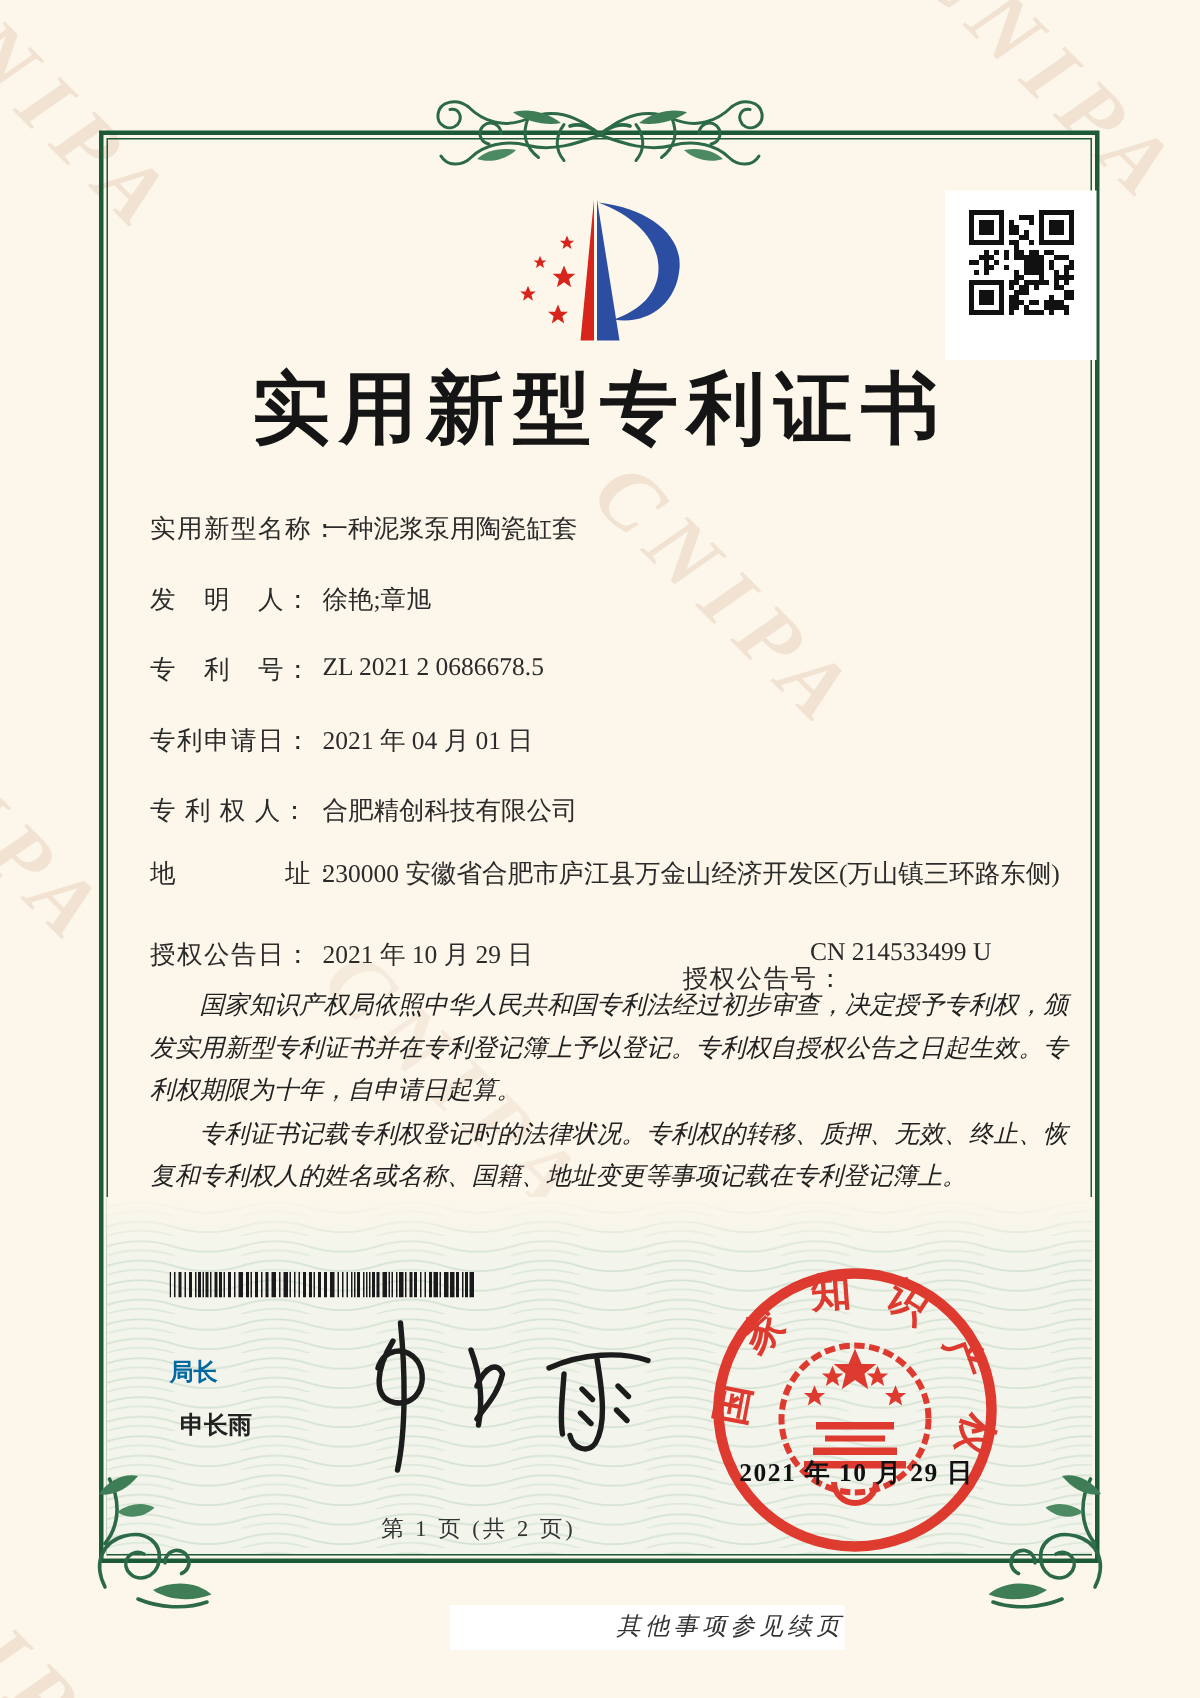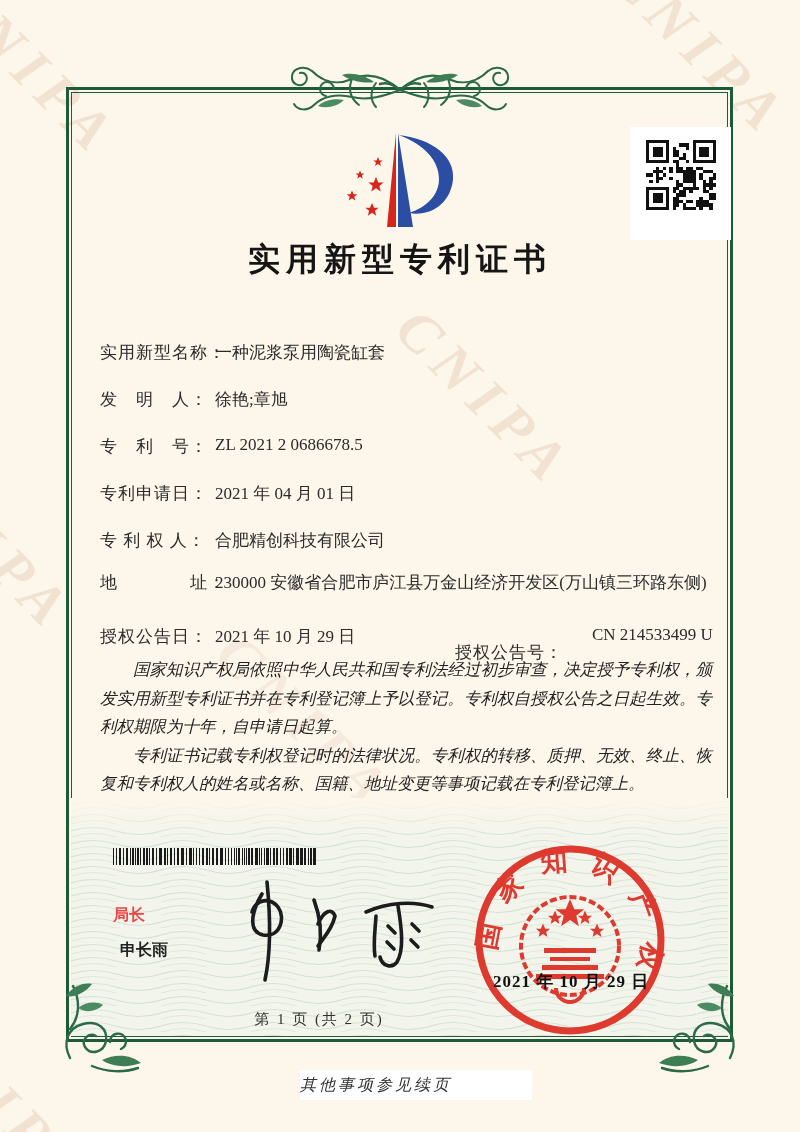--- a/index.html
+++ b/index.html
@@ -27,60 +27,60 @@
   .orn{position:absolute;}
   
   .certno{
     position:absolute;left:100px;top:132px;font-size:16px;letter-spacing:4px;color:#3a3a3a;
   }
   .logo{position:absolute;left:343px;top:127px;}
   .qrbg{position:absolute;left:630px;top:127px;width:101px;height:113px;background:#ffffff;}
   .qr{position:absolute;left:646px;top:140px;}
   .title{
     position:absolute;left:0;top:238px;width:800px;text-align:center;
-    font-size:32px;font-weight:bold;letter-spacing:6px;color:#151515;
+    font-size:52px;font-weight:bold;letter-spacing:6px;color:#151515;
   }
   
   .frow{position:absolute;left:0;top:0;width:800px;font-size:17px;}
   .flabel{position:absolute;left:100px;white-space:pre;letter-spacing:1px;}
   .fvalue{position:absolute;left:215px;white-space:pre;}
   .fvalue.wrap{white-space:normal;width:500px;line-height:24px;}
   .flabel2{position:absolute;left:455px;letter-spacing:1px;margin-top:16px;}
-  .fvalue2{position:absolute;left:592px;white-space:pre;}
+  .fvalue2{position:absolute;left:540px;white-space:pre;}
   
   .bodytext{
     position:absolute;left:100px;top:656px;width:612px;
     font-size:16.5px;line-height:28.5px;text-align:justify;color:#222;
     font-style:italic;
   }
   .bodytext p{margin:0;text-indent:2em;}
   
   .waves{position:absolute;left:71px;top:798px;width:657px;height:238px;background:#f3f5ec;}
   .wavefade{position:absolute;left:71px;top:798px;width:657px;height:40px;
     background:linear-gradient(#fcf7ea,rgba(252,247,234,0));}
   
   .barcode{position:absolute;left:113px;top:848px;}
   
   .officer-title{position:absolute;left:113px;top:905px;font-size:16px;font-weight:600;
-    font-family:"Liberation Sans","DejaVu Sans",sans-serif;color:#ef4444;}
+    font-family:"Liberation Sans","DejaVu Sans",sans-serif;color:#0369a1;}
   .officer-name{position:absolute;left:120px;top:940px;font-size:16px;font-weight:600;
     font-family:"Liberation Sans","DejaVu Sans",sans-serif;color:#222;}
   .signature{position:absolute;left:218px;top:872px;}
   
   .seal{position:absolute;left:472px;top:842px;}
   .sealdate{
     position:absolute;left:478px;top:970px;width:186px;text-align:center;
     font-size:17px;font-weight:bold;letter-spacing:1px;color:#111;
   }
   
   .pageinfo{position:absolute;left:0;top:1010px;width:638px;text-align:center;
     font-size:15px;letter-spacing:2px;color:#333;}
   .contnote{
-    position:absolute;left:300px;top:1070px;width:232px;height:30px;line-height:30px;
-    background:#ffffff;text-align:left;font-size:16px;font-style:italic;
+    position:absolute;left:300px;top:1070px;width:263px;height:30px;line-height:30px;
+    background:#ffffff;text-align:right;font-size:16px;font-style:italic;
     letter-spacing:3px;color:#333;
   }
 </style>
 </head>
 <body>
 
 <div class="page">
 
   <span class="wm" style="left:-25px;top:-35px;">CNIPA</span>
   <span class="wm" style="left:645px;top:-55px;">CNIPA</span>

